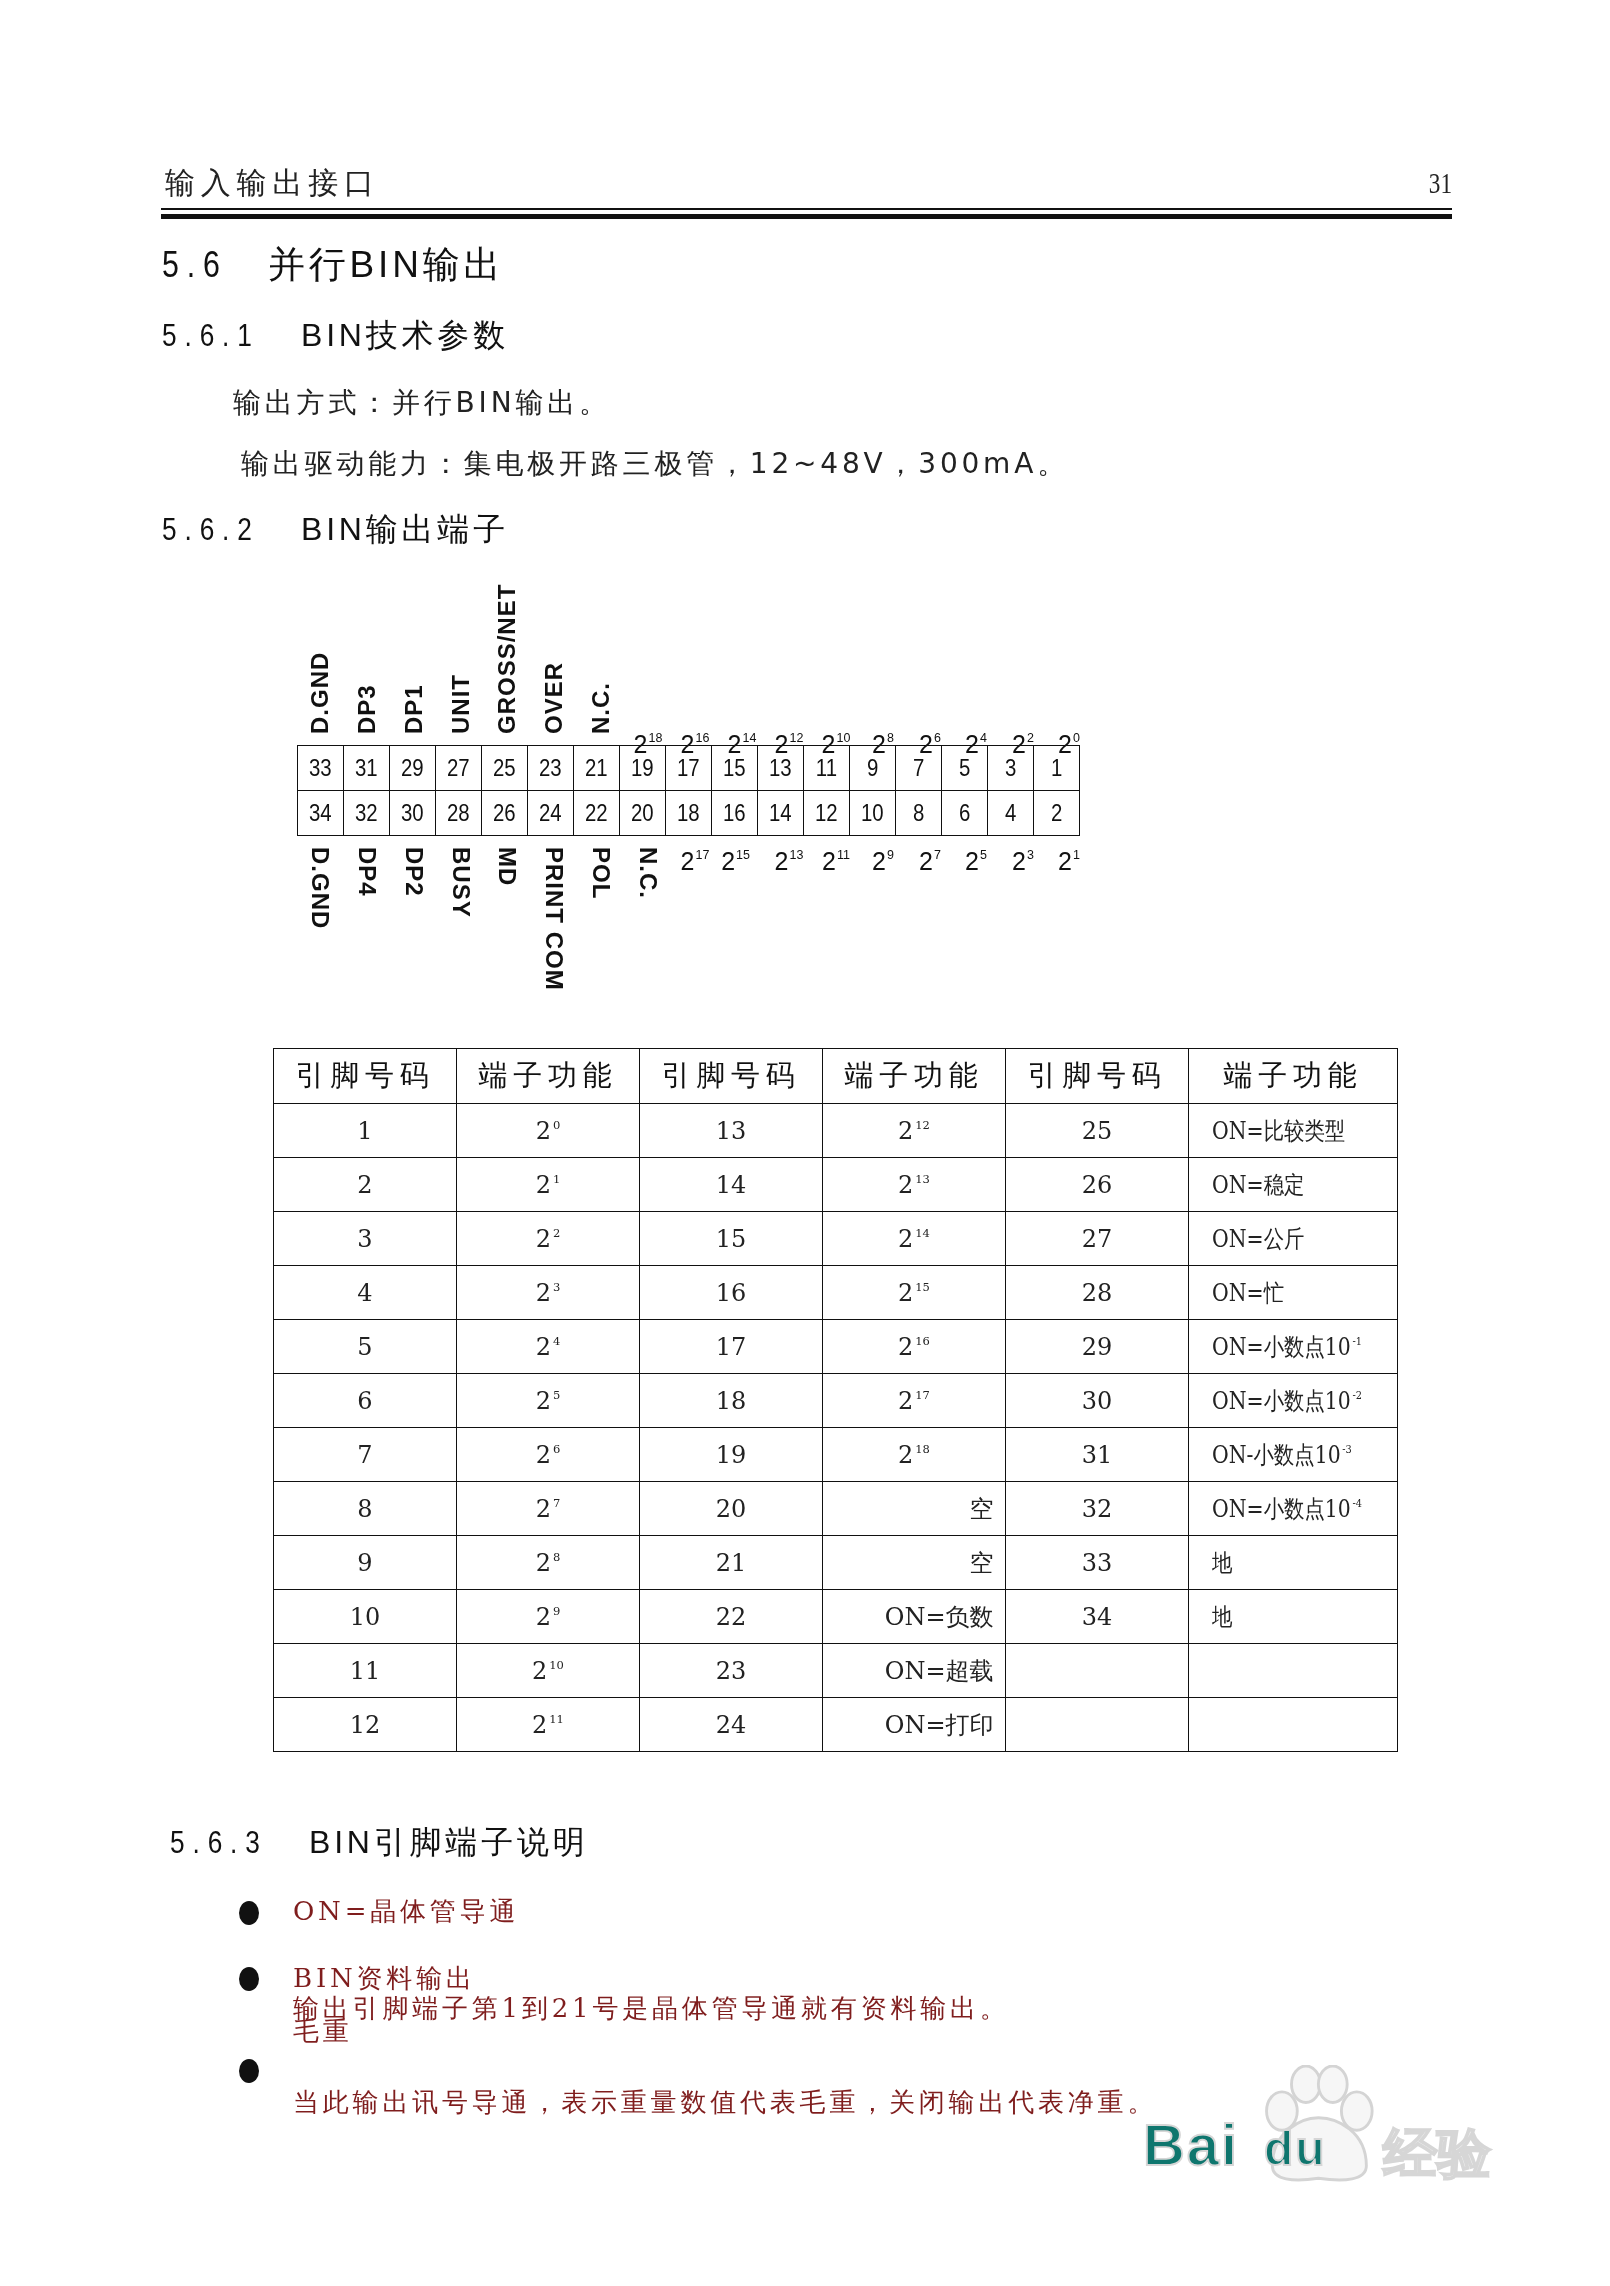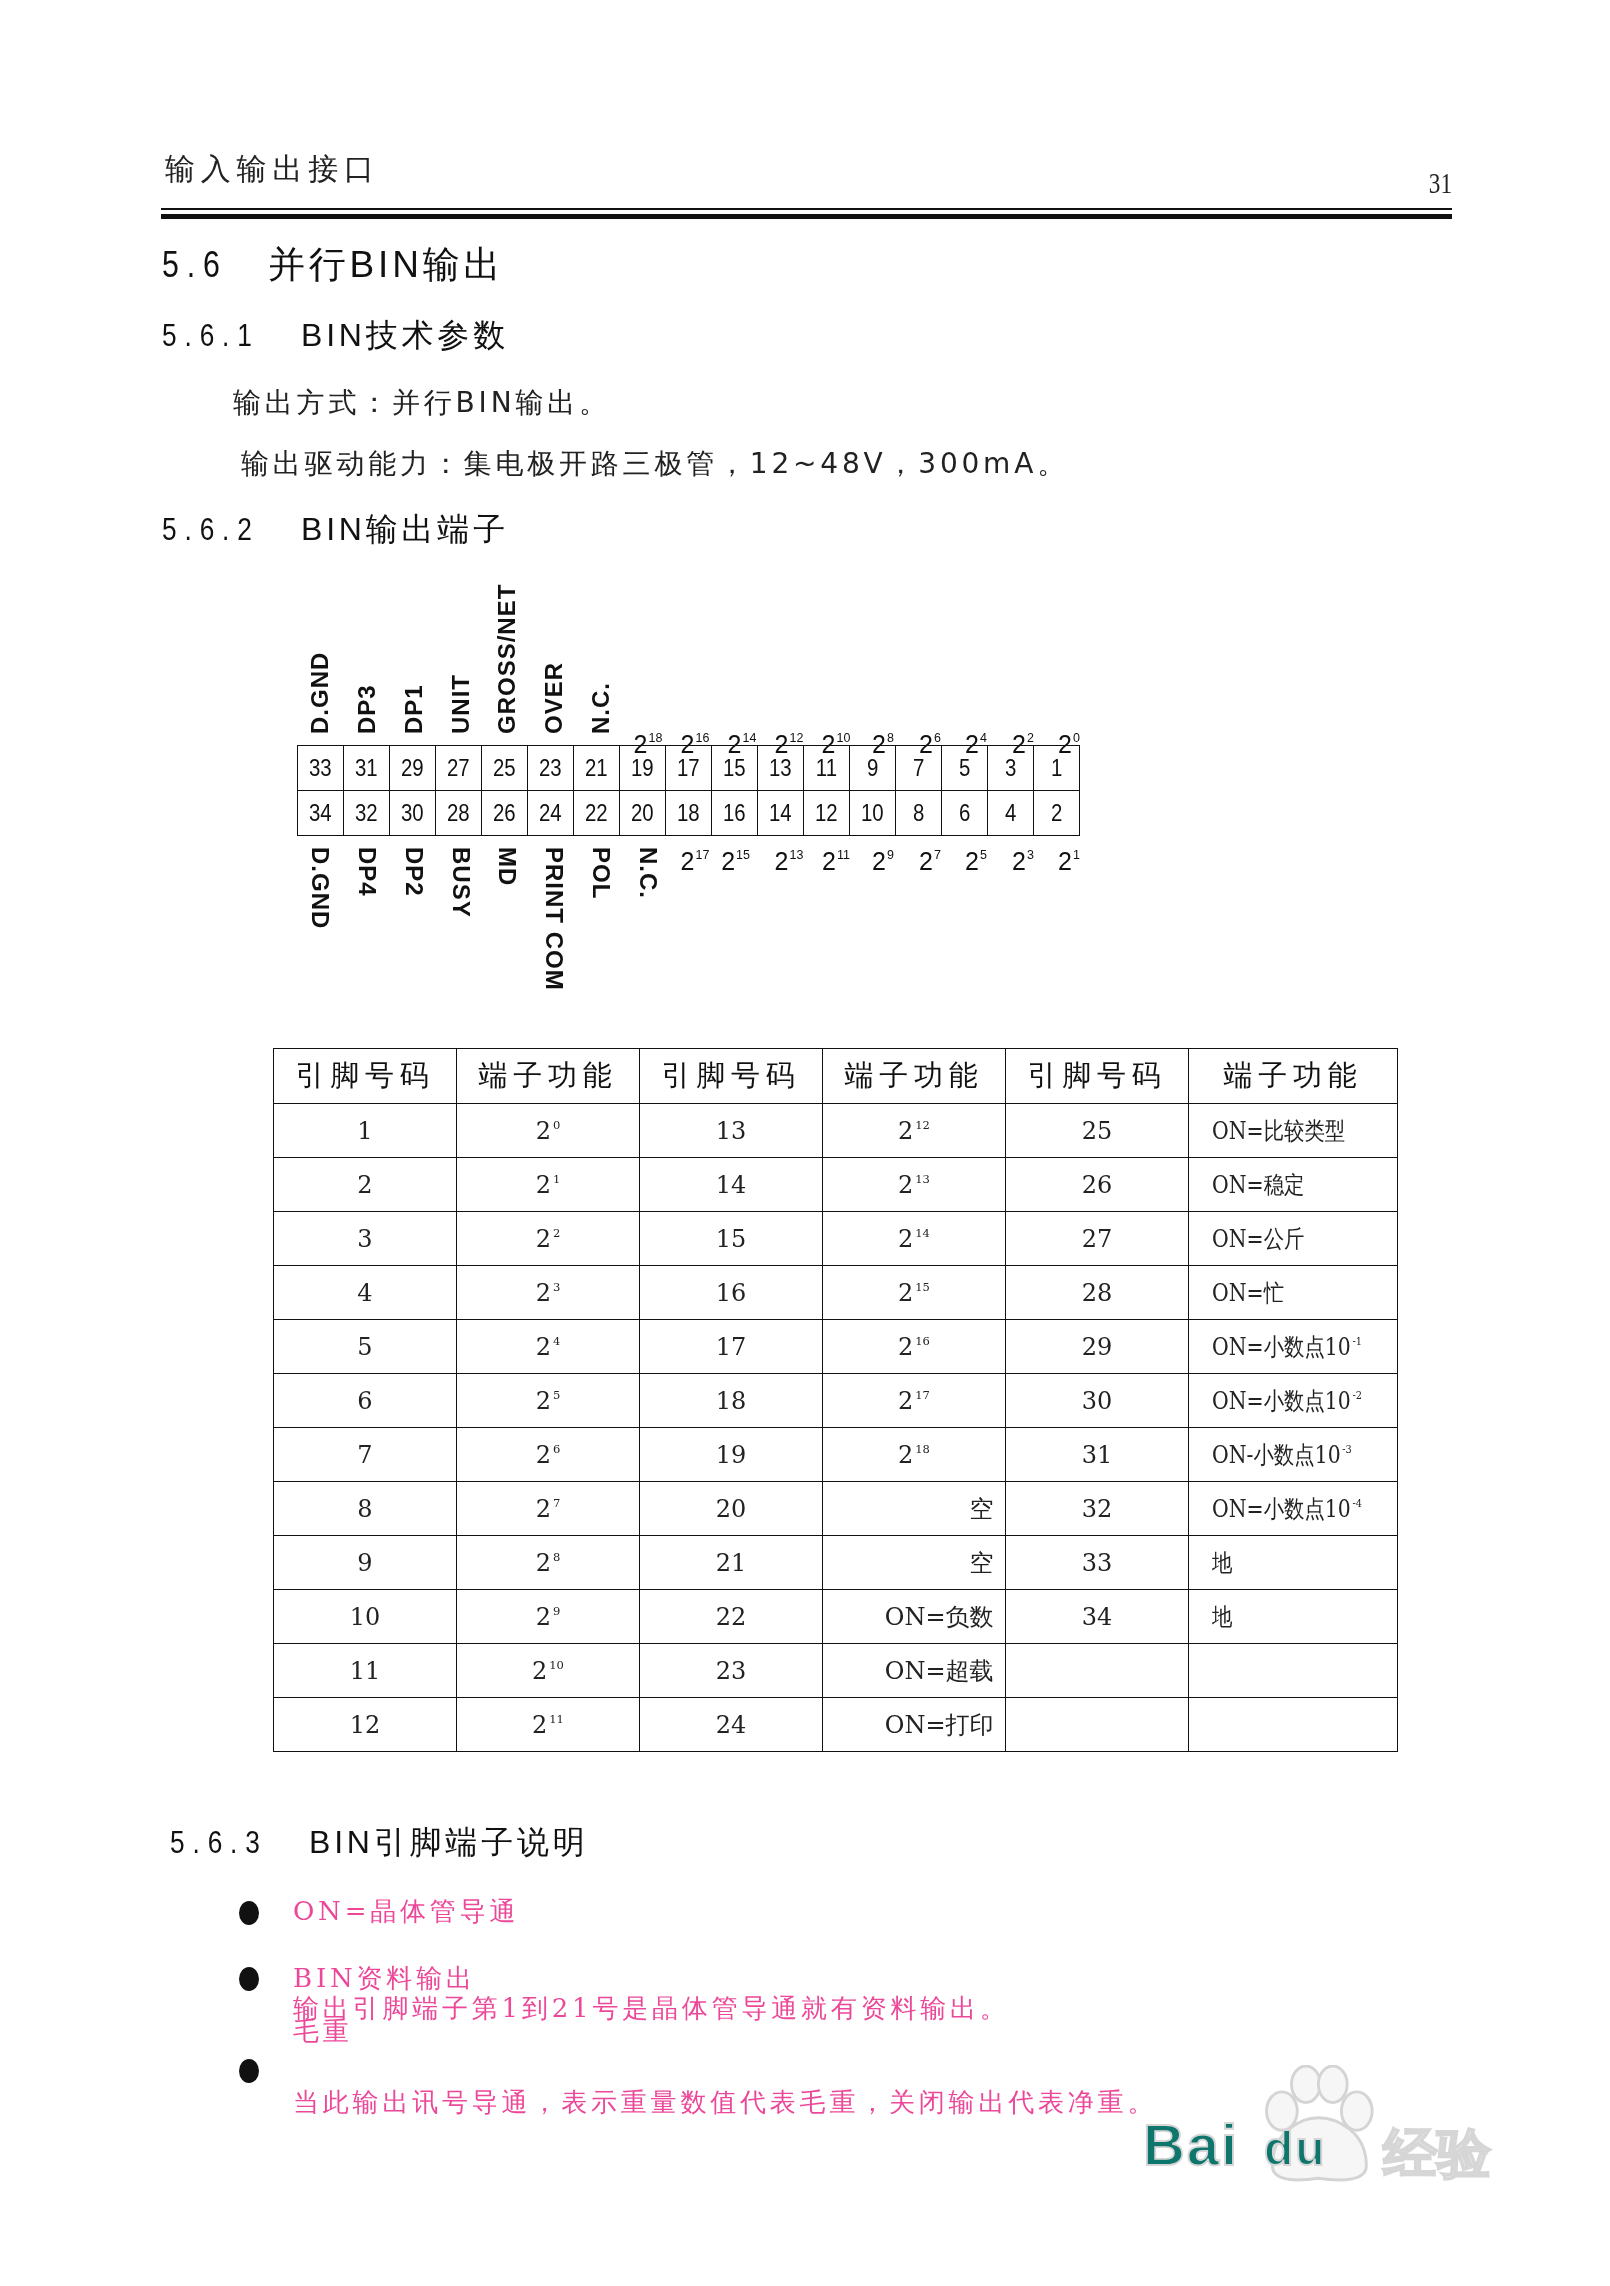--- a/index.html
+++ b/index.html
@@ -1,20 +1,20 @@
 <!DOCTYPE html>
 <html><head>
 <meta charset="utf-8">
 <style>
   html, body { margin: 0; padding: 0; background: #ffffff; }
   body { width: 1610px; height: 2286px; position: relative; overflow: hidden; color: #111; font-family: "DejaVu Sans", sans-serif; }
   .abs { position: absolute; }
 
   
-  .hdr-title { left: 165px; top: 149px; font-size: 30px; letter-spacing: 5.8px; color: #222; font-family: "DejaVu Serif", serif; }
+  .hdr-title { left: 165px; top: 163px; font-size: 30px; letter-spacing: 5.8px; color: #222; font-family: "DejaVu Serif", serif; }
   .hdr-page { right: 158px; top: 167px; font-size: 29px; color: #222; font-family: "Liberation Serif", serif; transform: scaleX(0.8); transform-origin: right top; }
   .rule-thin { left: 161px; top: 208px; width: 1291px; height: 1.9px; background: #111; }
   .rule-thick { left: 161px; top: 214px; width: 1291px; height: 4.8px; background: #111; }
 
   
   .h1 { left: 162px; top: 240px; font-size: 37px; font-family: "Liberation Sans", sans-serif; white-space: nowrap; }
   .h2 { font-size: 32px; font-family: "Liberation Sans", sans-serif; white-space: nowrap; }
   .num { display: inline-block; letter-spacing: 9.6px; transform: scaleX(0.82); transform-origin: left center; font-family: "Liberation Sans", sans-serif; }
   .h1 .num { width: 106px; }
   .h2 .num { width: 139px; }
@@ -43,21 +43,21 @@
   .ftable td { height: 53px; font-size: 24px; color: #222; font-family: "DejaVu Serif", serif; }
   .ftable td.c { text-align: center; }
   .ftable td.r { text-align: right; padding-right: 11.5px; }
   .ftable td.l { text-align: left; padding-left: 23px; }
   .ftable td sup { font-size: 11.5px; vertical-align: 9.6px; margin-left: 1.9px; }
   .ftable td .fn { display: inline-block; transform: scaleX(0.85); transform-origin: left center; white-space: nowrap; }
   .col1 { width: 182px; } .col2 { width: 182px; } .col3 { width: 182px; } .col4 { width: 182px; } .col5 { width: 182px; } .col6 { width: 208px; }
 
   
   .bullet { width: 20px; height: 24px; border-radius: 50%; background: #111; }
-  .btext { font-size: 26px; color: #ec4899; letter-spacing: 3.8px; white-space: nowrap; font-family: "DejaVu Serif", serif; line-height: 31px; }
+  .btext { font-size: 26px; color: #7f1d1d; letter-spacing: 3.8px; white-space: nowrap; font-family: "DejaVu Serif", serif; line-height: 31px; }
 
   
   .wm { left: 1143px; top: 2065px; width: 394px; height: 192px; color: #fff; }
   .wm .paw { position: absolute; left: 110px; top: 0; width: 125px; height: 120px; }
   .wm .brand { position: absolute; left: 0; top: 46px; font-family: "Liberation Sans", sans-serif; font-weight: bold; font-size: 58px; color: #0f766e; -webkit-text-stroke: 1.9px #d6d6d6; letter-spacing: 1.9px; }
   .wm .cn { position: absolute; left: 240px; top: 53px; font-size: 54px; color: #f4f4f4; -webkit-text-stroke: 1.9px #d6d6d6; font-family: "DejaVu Sans", sans-serif; font-weight: bold; }
   .wm .url { position: absolute; left: 0; top: 115px; font-family: "Liberation Sans", sans-serif; font-size: 44px; color: #f4f4f4; -webkit-text-stroke: 1.4px #d4d4d4; letter-spacing: 1px; }
 </style>
 </head>
 <body>

